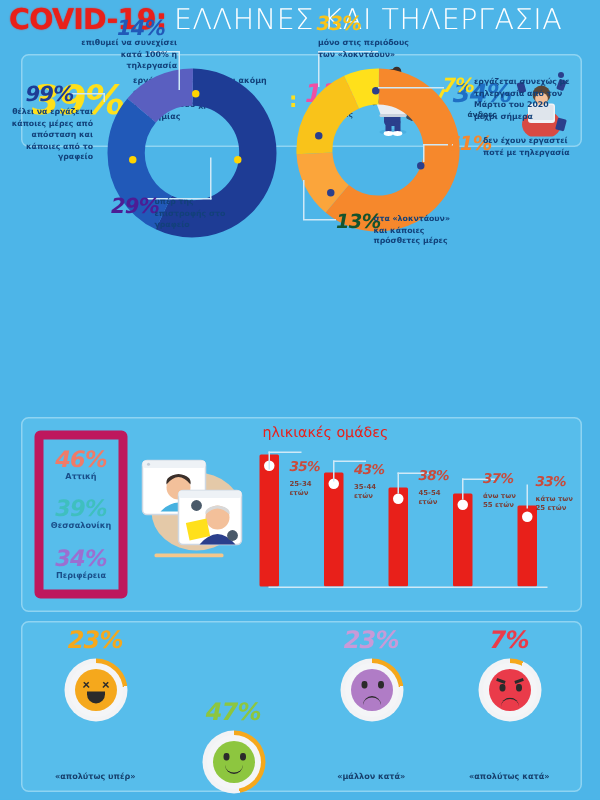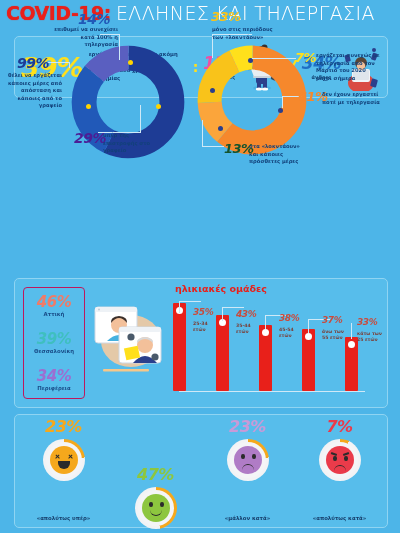--- a/index.html
+++ b/index.html
@@ -62,29 +62,29 @@
   .lbl{position:absolute;font-size:5.2px;line-height:1.45;font-weight:bold;}
   .num{font-weight:bold;font-style:italic;line-height:1;letter-spacing:-0.5px;}
   .leader{position:absolute;background:#cfe9f7;}
   .dot{position:absolute;width:5px;height:5px;border-radius:50%;background:#ffd400;}
   .dot-b{position:absolute;width:5px;height:5px;border-radius:50%;background:#2b3f8c;}
 
   
   #sec3{left:14px;top:278px;width:372px;height:128px;}
   .city-box{
     position:absolute;left:8px;top:8px;width:62px;height:112px;
-    border:1px solid #be185d;border-radius:4px;
+    border:6px solid #be185d;border-radius:4px;
     display:flex;flex-direction:column;justify-content:space-around;align-items:center;
     box-sizing:border-box;
   }
   .city-num{font-size:15px;font-weight:bold;font-style:italic;line-height:1;letter-spacing:-0.5px;}
   .city-cap{font-size:5.4px;color:#1a4f8a;margin-top:1px;font-weight:bold;}
   .age-title{
     position:absolute;left:160px;top:4px;
-    font-size:9.5px;font-weight:bold;color:#e8201a;
+    font-size:9.5px;font-weight:normal;color:#e8201a;
   }
   .bars{position:absolute;left:156px;top:16px;width:208px;height:104px;}
   .bar-col{position:absolute;bottom:8px;width:13px;background:#e8201a;border-radius:1px;}
   .bar-dot{position:absolute;width:7px;height:7px;border-radius:50%;background:#fff;left:3px;top:4px;}
   .bar-lbl{position:absolute;font-size:9px;font-weight:bold;font-style:italic;color:#c94b3c;letter-spacing:-0.4px;}
   .bar-sub{position:absolute;font-size:4.6px;color:#7a3f38;line-height:1.3;font-weight:bold;}
 
   
   #sec4{left:14px;top:414px;width:372px;height:112px;}
   .emo-col{position:absolute;top:4px;width:93px;height:104px;}

